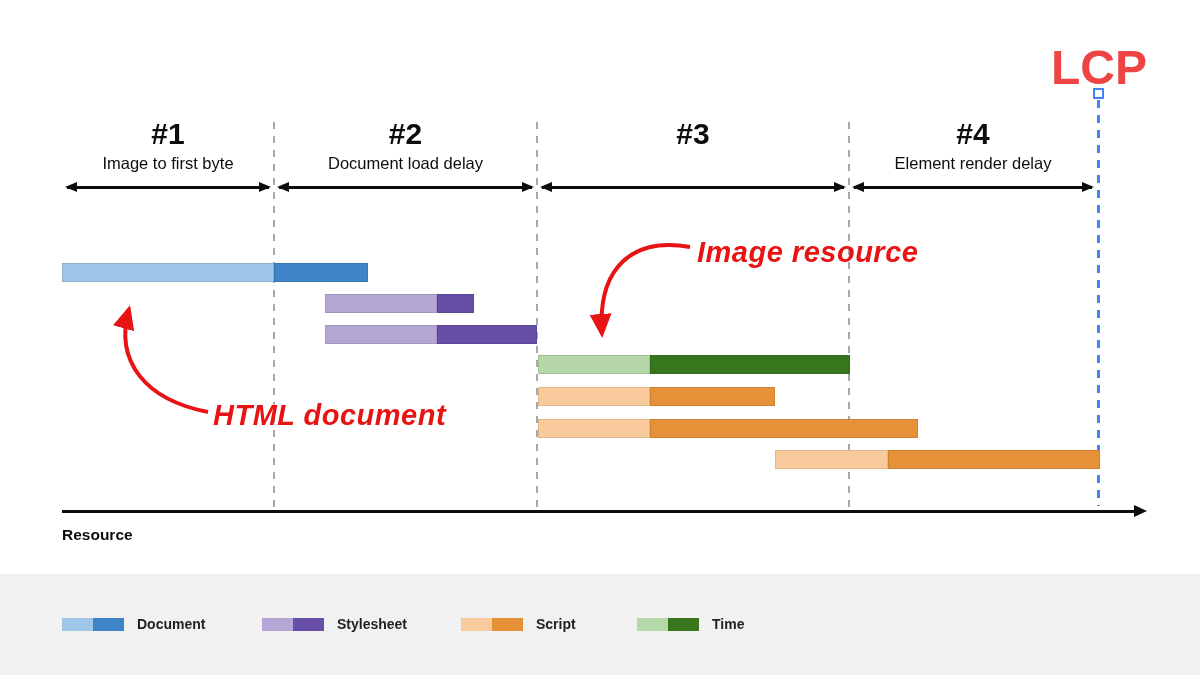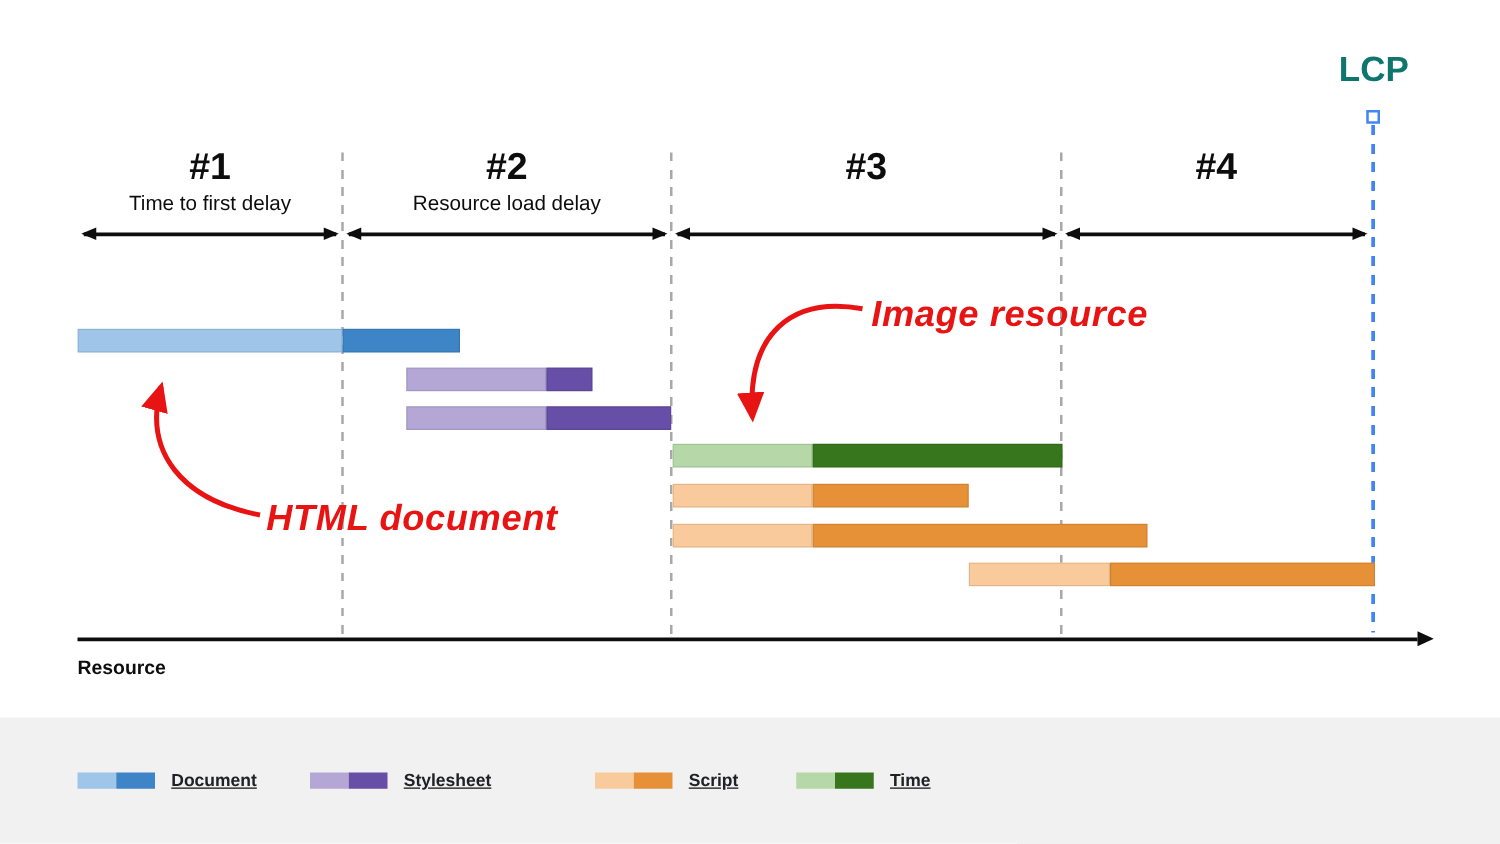--- a/index.html
+++ b/index.html
@@ -16,21 +16,21 @@
   .lcp-line{
     position:absolute;left:1097px;top:100px;height:406px;width:3px;
     background:repeating-linear-gradient(to bottom,#4285f4 0 8px,transparent 8px 15px);
   }
   .lcp-marker{
     position:absolute;left:1093px;top:88px;width:7px;height:7px;
     background:#fff;border:2.5px solid #4285f4;
   }
   .lcp-label{
     position:absolute;left:1099px;top:40px;transform:translateX(-50%);
-    font-size:28px;font-weight:800;letter-spacing:0px;color:#0f766e;
+    font-size:48px;font-weight:800;letter-spacing:0px;color:#ef4444;
   }
   
   .phase{position:absolute;top:117px;height:84px;text-align:center;}
   .phase-num{font-size:30px;font-weight:700;line-height:33px;color:#0d0d0d;}
   .phase-label{font-size:16.5px;font-weight:500;margin-top:4px;color:#0d0d0d;}
   .phase-arrow{position:absolute;left:5px;right:5px;top:69px;height:2.5px;background:#0d0d0d;}
   .phase-arrow::before{
     content:"";position:absolute;left:-2px;top:50%;transform:translateY(-50%);
     border-top:5.5px solid transparent;border-bottom:5.5px solid transparent;border-right:12px solid #0d0d0d;
   }
@@ -51,21 +51,21 @@
   .ann-svg{position:absolute;left:0;top:0;width:1200px;height:675px;pointer-events:none;}
   
   .axis{position:absolute;left:62px;top:510px;width:1072px;height:2.5px;background:#0d0d0d;}
   .axis::after{
     content:"";position:absolute;right:-13px;top:50%;transform:translateY(-50%);
     border-top:6.5px solid transparent;border-bottom:6.5px solid transparent;border-left:13px solid #0d0d0d;
   }
   .axis-label{position:absolute;left:62px;top:526px;font-size:15.5px;font-weight:600;color:#0d0d0d;}
   
   .legend{position:absolute;left:0;top:574px;width:1200px;height:101px;background:#f1f1f2;}
-  .legend-item{position:absolute;top:44px;display:flex;align-items:center;text-decoration:underline;}
+  .legend-item{position:absolute;top:44px;display:flex;align-items:center;}
   .swatch{display:flex;width:62px;height:13px;}
   .swatch span{width:31px;height:13px;}
   .legend-label{margin-left:13px;font-size:14px;font-weight:700;color:#202124;line-height:13px;}
   .sw-document   .light{background:var(--document-light);}   .sw-document   .dark{background:var(--document-dark);}
   .sw-stylesheet .light{background:var(--stylesheet-light);} .sw-stylesheet .dark{background:var(--stylesheet-dark);}
   .sw-script     .light{background:var(--script-light);}     .sw-script     .dark{background:var(--script-dark);}
   .sw-image      .light{background:var(--image-light);}      .sw-image      .dark{background:var(--image-dark);}
 </style>
 </head>
 <body>
@@ -75,34 +75,35 @@
   <div class="sep" style="left:273px"></div>
   <div class="sep" style="left:536px"></div>
   <div class="sep" style="left:848px"></div>
 
   <div class="lcp-label">LCP</div>
   <div class="lcp-marker"></div>
   <div class="lcp-line"></div>
 
   <div class="phase" style="left:62px;width:212px">
     <div class="phase-num">#1</div>
-    <div class="phase-label">Time to first delay</div>
+    <div class="phase-label">Image to first byte</div>
     <div class="phase-arrow"></div>
   </div>
   <div class="phase" style="left:274px;width:263px">
     <div class="phase-num">#2</div>
-    <div class="phase-label">Resource load delay</div>
+    <div class="phase-label">Document load delay</div>
     <div class="phase-arrow"></div>
   </div>
   <div class="phase" style="left:537px;width:312px">
     <div class="phase-num">#3</div>
     <div class="phase-arrow"></div>
   </div>
   <div class="phase" style="left:849px;width:248px">
     <div class="phase-num">#4</div>
+    <div class="phase-label">Element render delay</div>
     <div class="phase-arrow"></div>
   </div>
 
   <div id="bars">
       <div class="bar-seg" style="left: 62px; top: 263px; width: 212px; background: var(--document-light);"></div>
       <div class="bar-seg" style="left: 274px; top: 263px; width: 94px; background: var(--document-dark);"></div>
       <div class="bar-seg" style="left: 325px; top: 294px; width: 112px; background: var(--stylesheet-light);"></div>
       <div class="bar-seg" style="left: 437px; top: 294px; width: 37px; background: var(--stylesheet-dark);"></div>
       <div class="bar-seg" style="left: 325px; top: 325px; width: 112px; background: var(--stylesheet-light);"></div>
       <div class="bar-seg" style="left: 437px; top: 325px; width: 100px; background: var(--stylesheet-dark);"></div>
@@ -132,28 +133,28 @@
   <div class="axis-label">Resource</div>
 
   <div class="legend">
     <div class="legend-item" style="left:62px">
       <span class="swatch sw-document">
           <span class="light"></span>
           <span class="dark"></span>
         </span>
       <span class="legend-label">Document</span>
     </div>
-    <div class="legend-item" style="left:248px">
+    <div class="legend-item" style="left:262px">
       <span class="swatch sw-stylesheet">
           <span class="light"></span>
           <span class="dark"></span>
         </span>
       <span class="legend-label">Stylesheet</span>
     </div>
-    <div class="legend-item" style="left:476px">
+    <div class="legend-item" style="left:461px">
       <span class="swatch sw-script">
           <span class="light"></span>
           <span class="dark"></span>
         </span>
       <span class="legend-label">Script</span>
     </div>
     <div class="legend-item" style="left:637px">
       <span class="swatch sw-image">
           <span class="light"></span>
           <span class="dark"></span>

